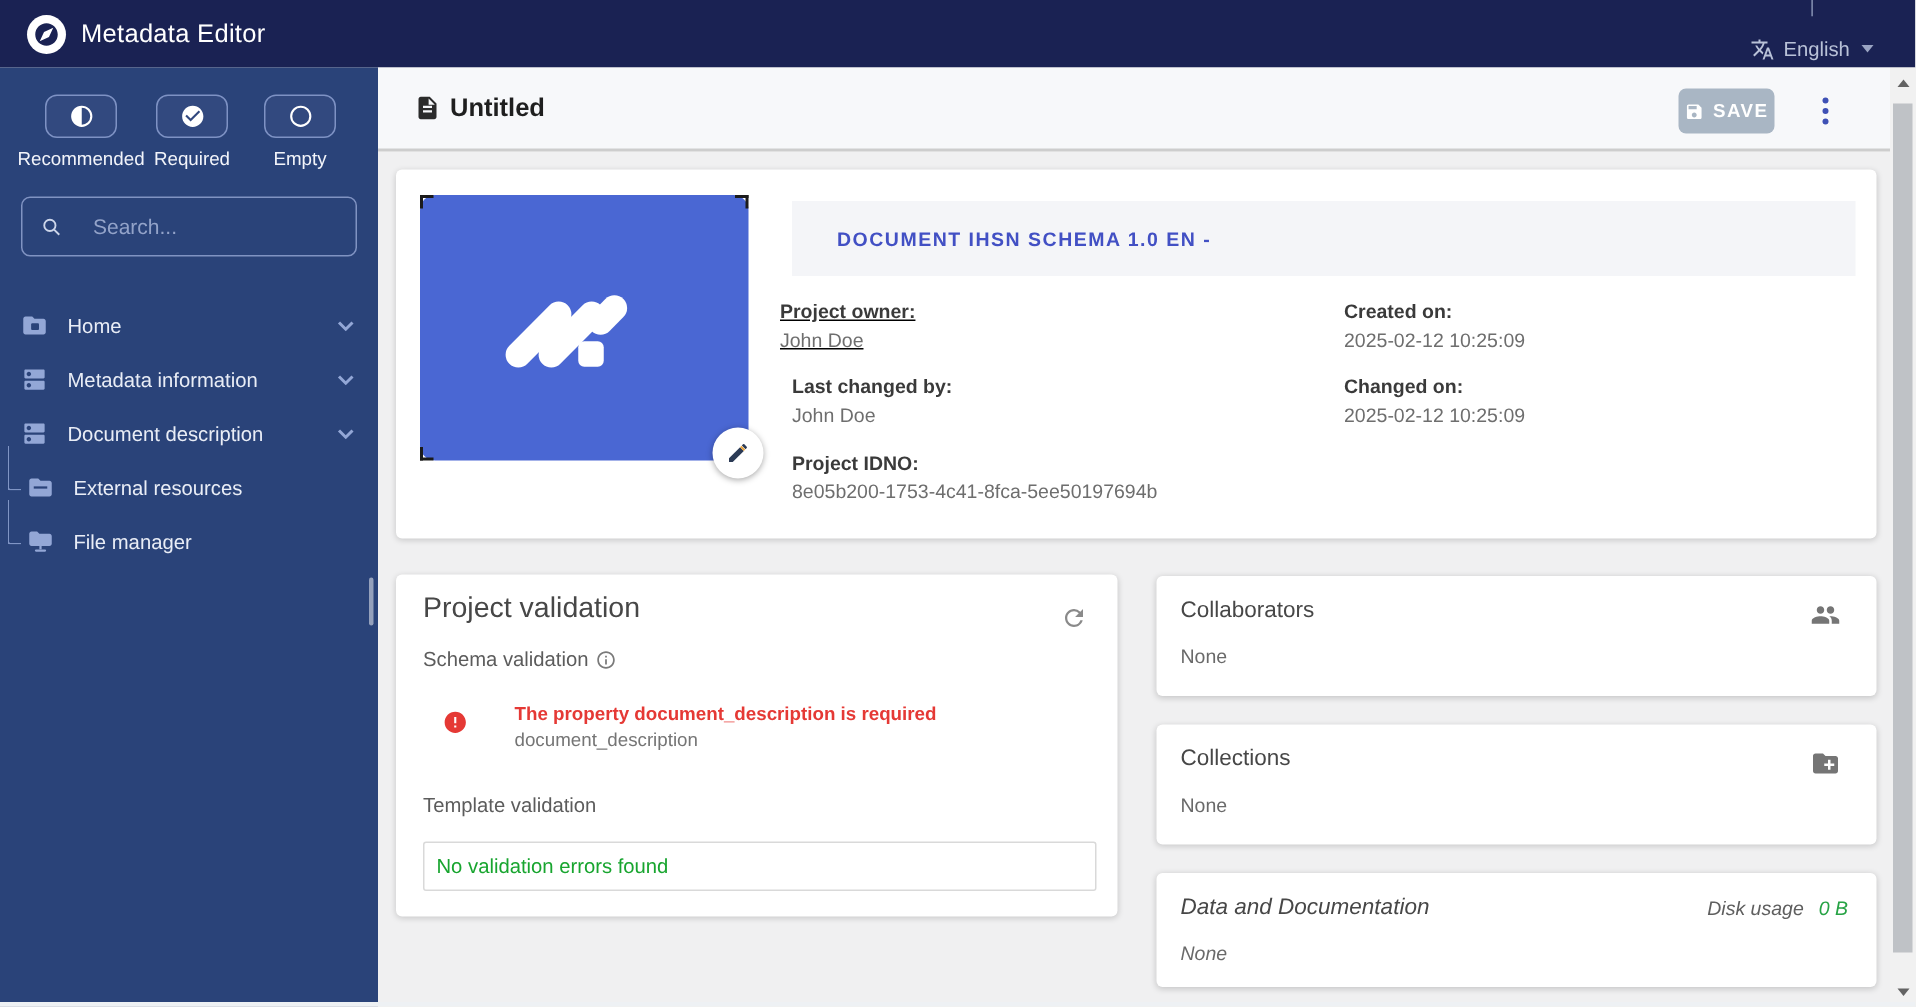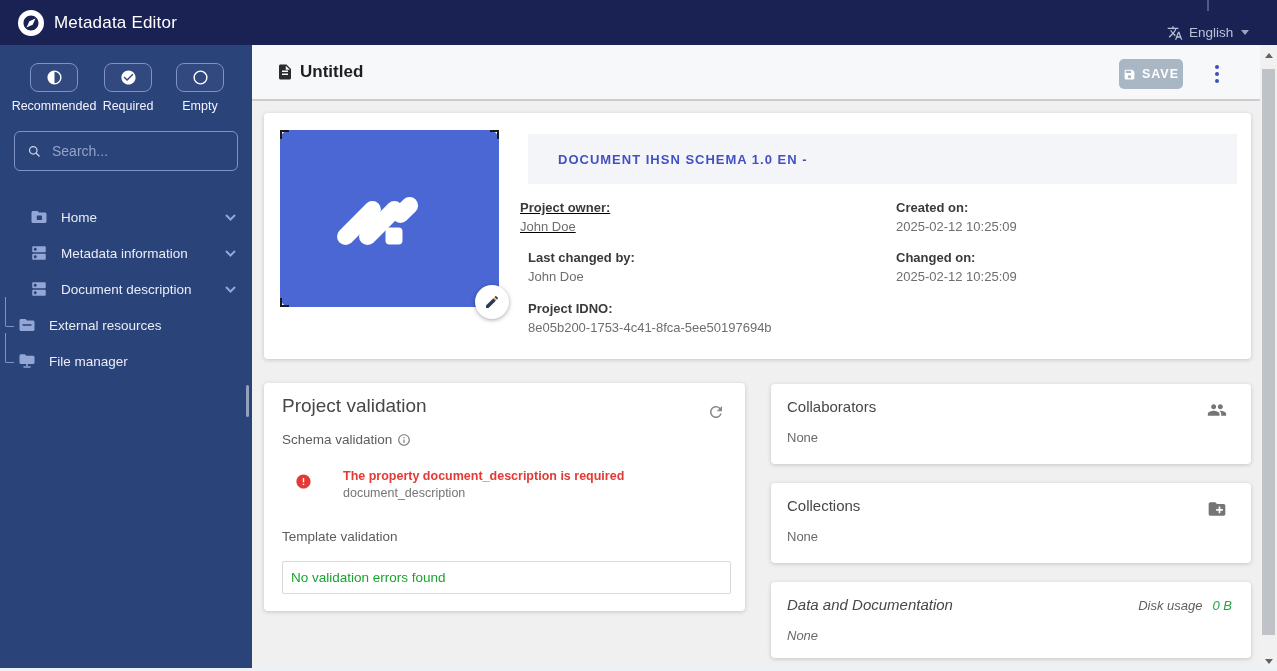--- a/index.html
+++ b/index.html
@@ -25,27 +25,27 @@
 
   
   .sidebar { position:absolute; left:0; top:45px; width:252px; height:626px; background:#2a4379; }
   .filters { display:flex; justify-content:space-between; padding:18px 16px 0 16px; }
   .filter { display:flex; flex-direction:column; align-items:center; width:76px; cursor:pointer; }
   .filter-btn { width:48px; height:29px; border:1px solid #7e92c4; background:#32497f; border-radius:8px;
                 display:flex; align-items:center; justify-content:center; }
   .filter-btn svg { width:17px; height:17px; }
   .filter-label { margin-top:7px; color:#f2f4fa; font-size:12.5px; white-space:nowrap; }
   .search-box { margin:18px 14px 0 14px; height:40px; border:1px solid #8093c2; border-radius:6px;
-                display:flex; align-items:center; padding:0 12px; gap:10px; }
+                display:flex; align-items:center; padding:0 12px; gap:20px; }
   .search-box svg { width:15px; height:15px; stroke:#cdd6ea; fill:none; stroke-width:2; flex:0 0 auto; }
   .search-box input { background:transparent; border:none; outline:none; color:#e8ecf5; font-size:14px; width:100%;
                       font-family:"Liberation Sans", sans-serif; }
   .search-box input::placeholder { color:#93a3c9; }
   .nav-list { position:absolute; left:0; top:154px; width:252px; }
-  .nav-item { position:relative; height:36px; display:flex; align-items:center; padding-left:30px; gap:13px;
+  .nav-item { position:relative; height:36px; display:flex; align-items:center; padding-left:14px; gap:13px;
               color:#e9edf6; font-size:13.5px; cursor:pointer; }
   .nav-item svg.item-icon { width:18px; height:18px; fill:#93a7d6; flex:0 0 auto; }
   .nav-item .chev { position:absolute; right:16px; width:11px; height:7px; stroke:#93a7d6; fill:none; stroke-width:2; }
   .tree-elbow { position:absolute; left:5px; width:9px; height:30px; border-left:1px solid #8095c5;
                 border-bottom:1px solid #8095c5; border-bottom-left-radius:2px; }
   .nav-item.indented { padding-left:18px; }
   .side-scroll-thumb { position:absolute; left:246px; top:340px; width:3px; height:32px;
                        background:rgba(255,255,255,.5); border-radius:2px; }
 
   

